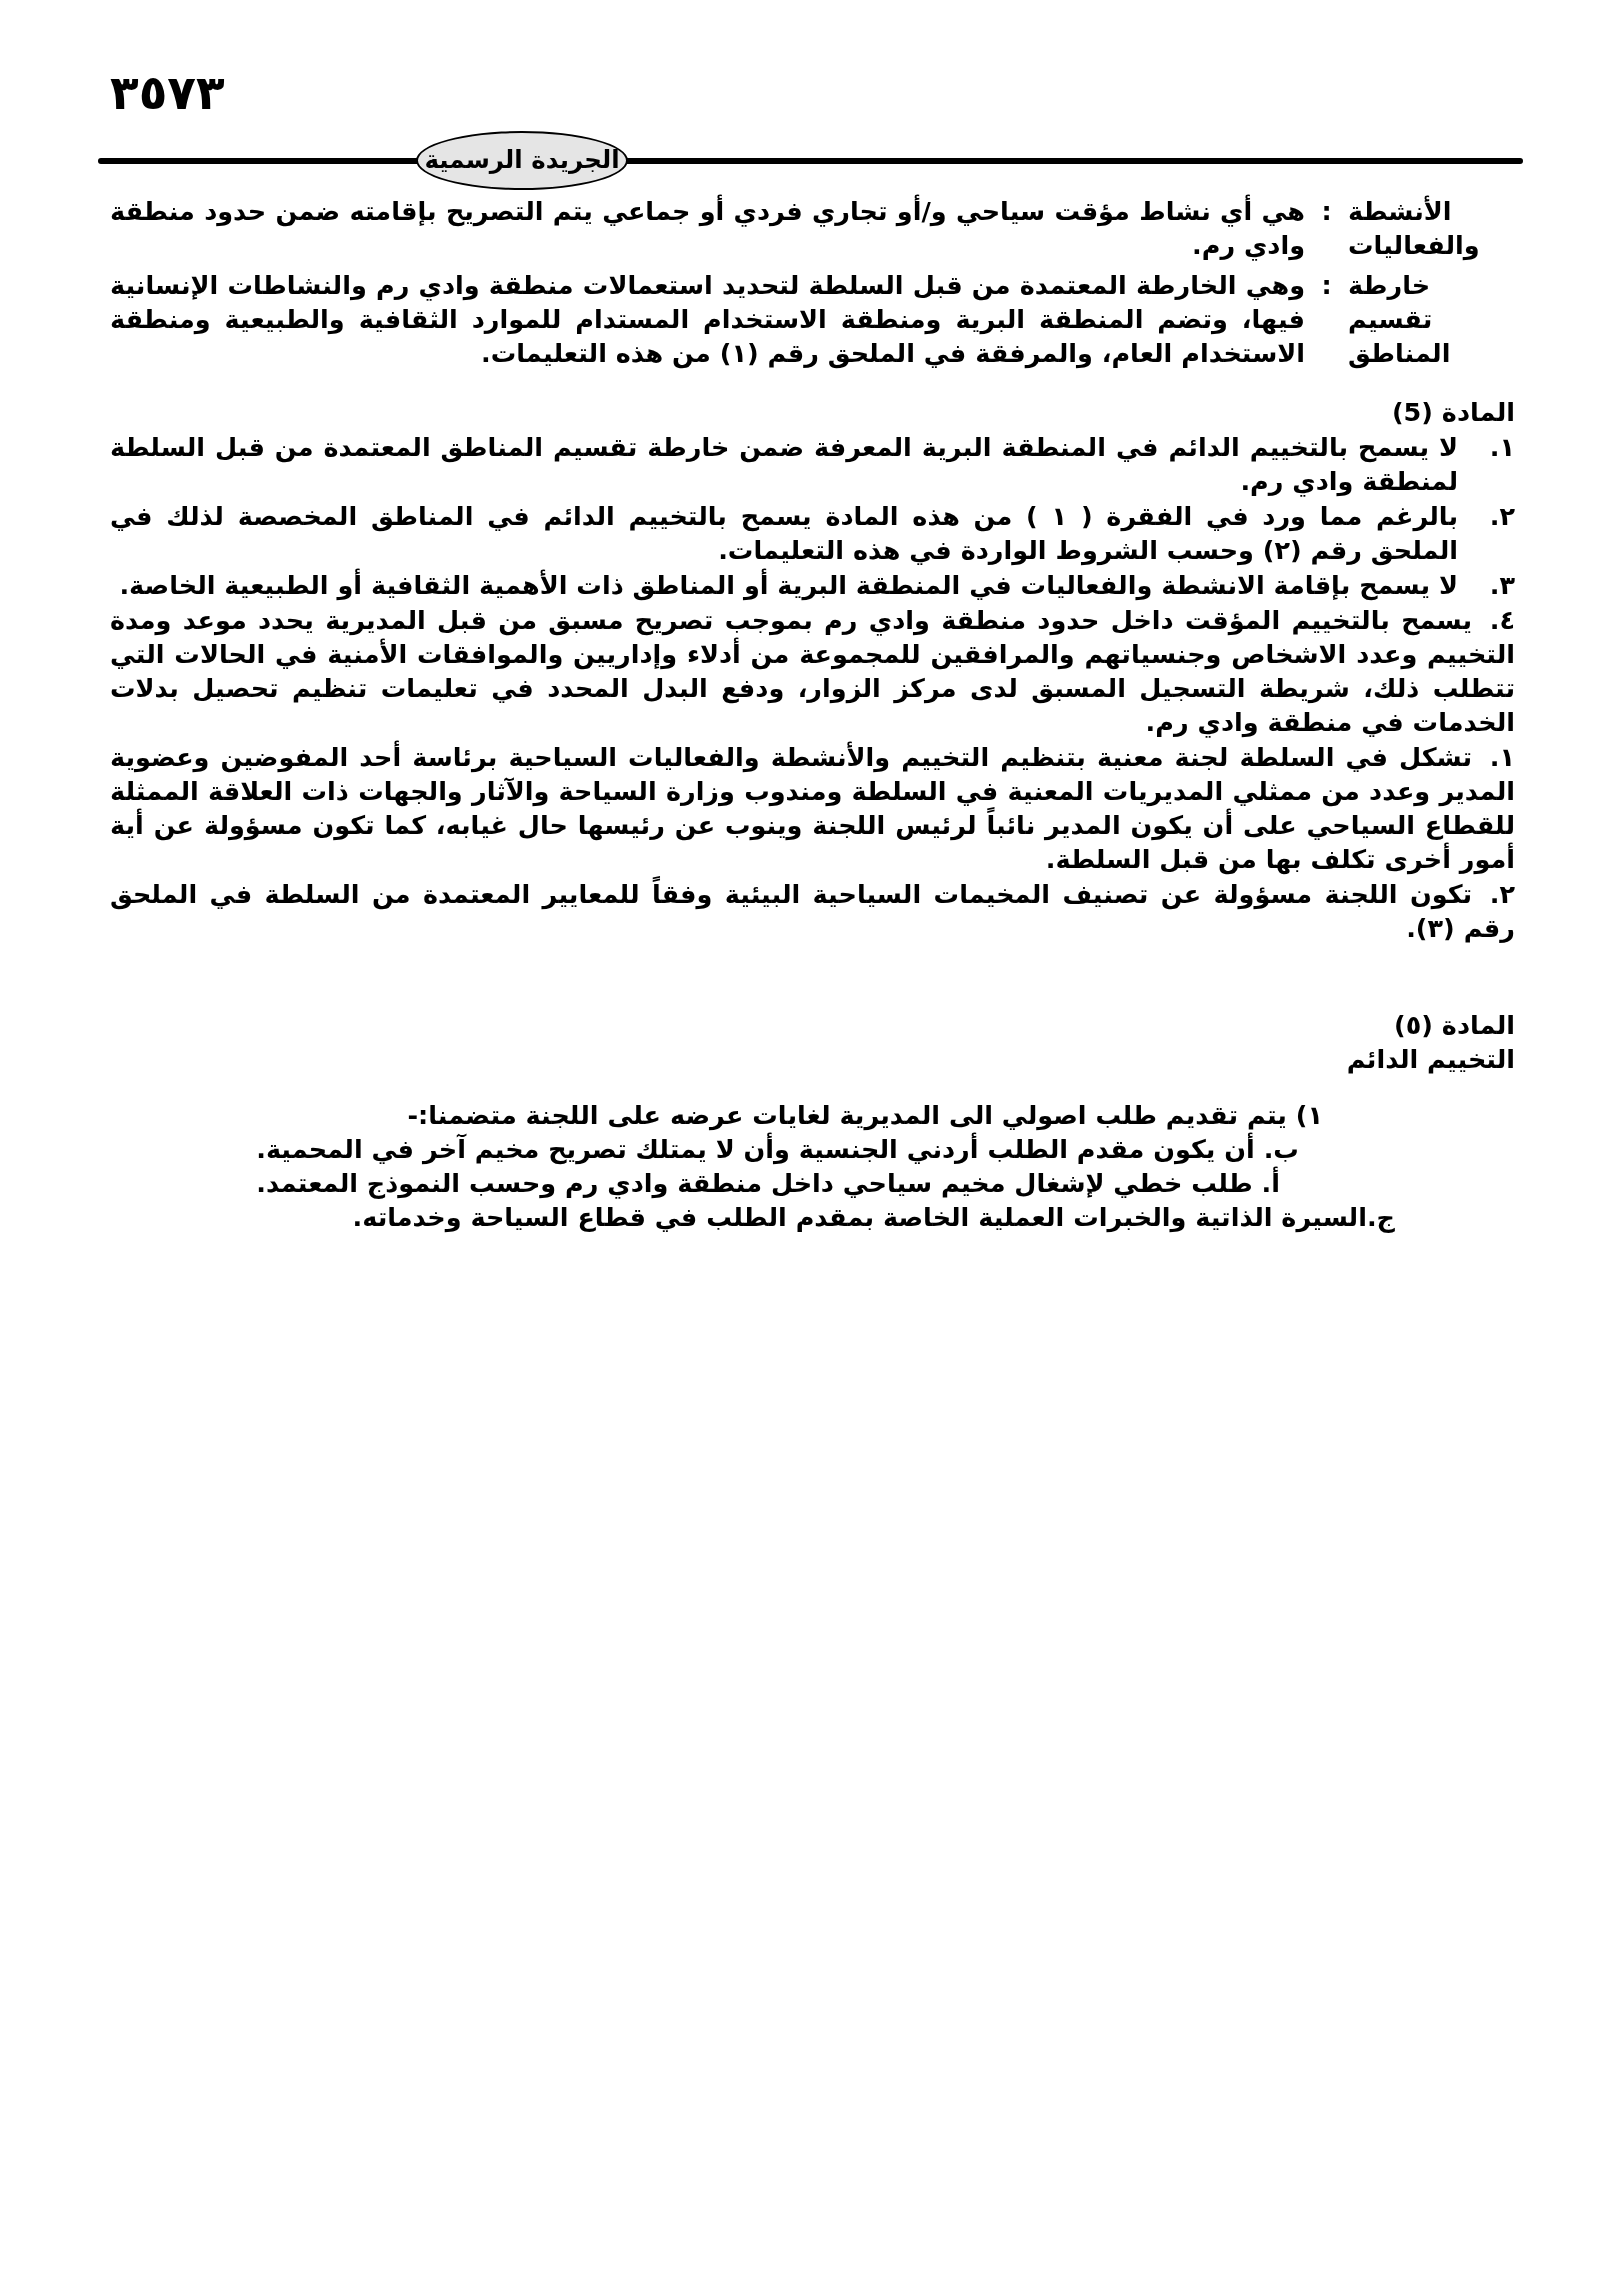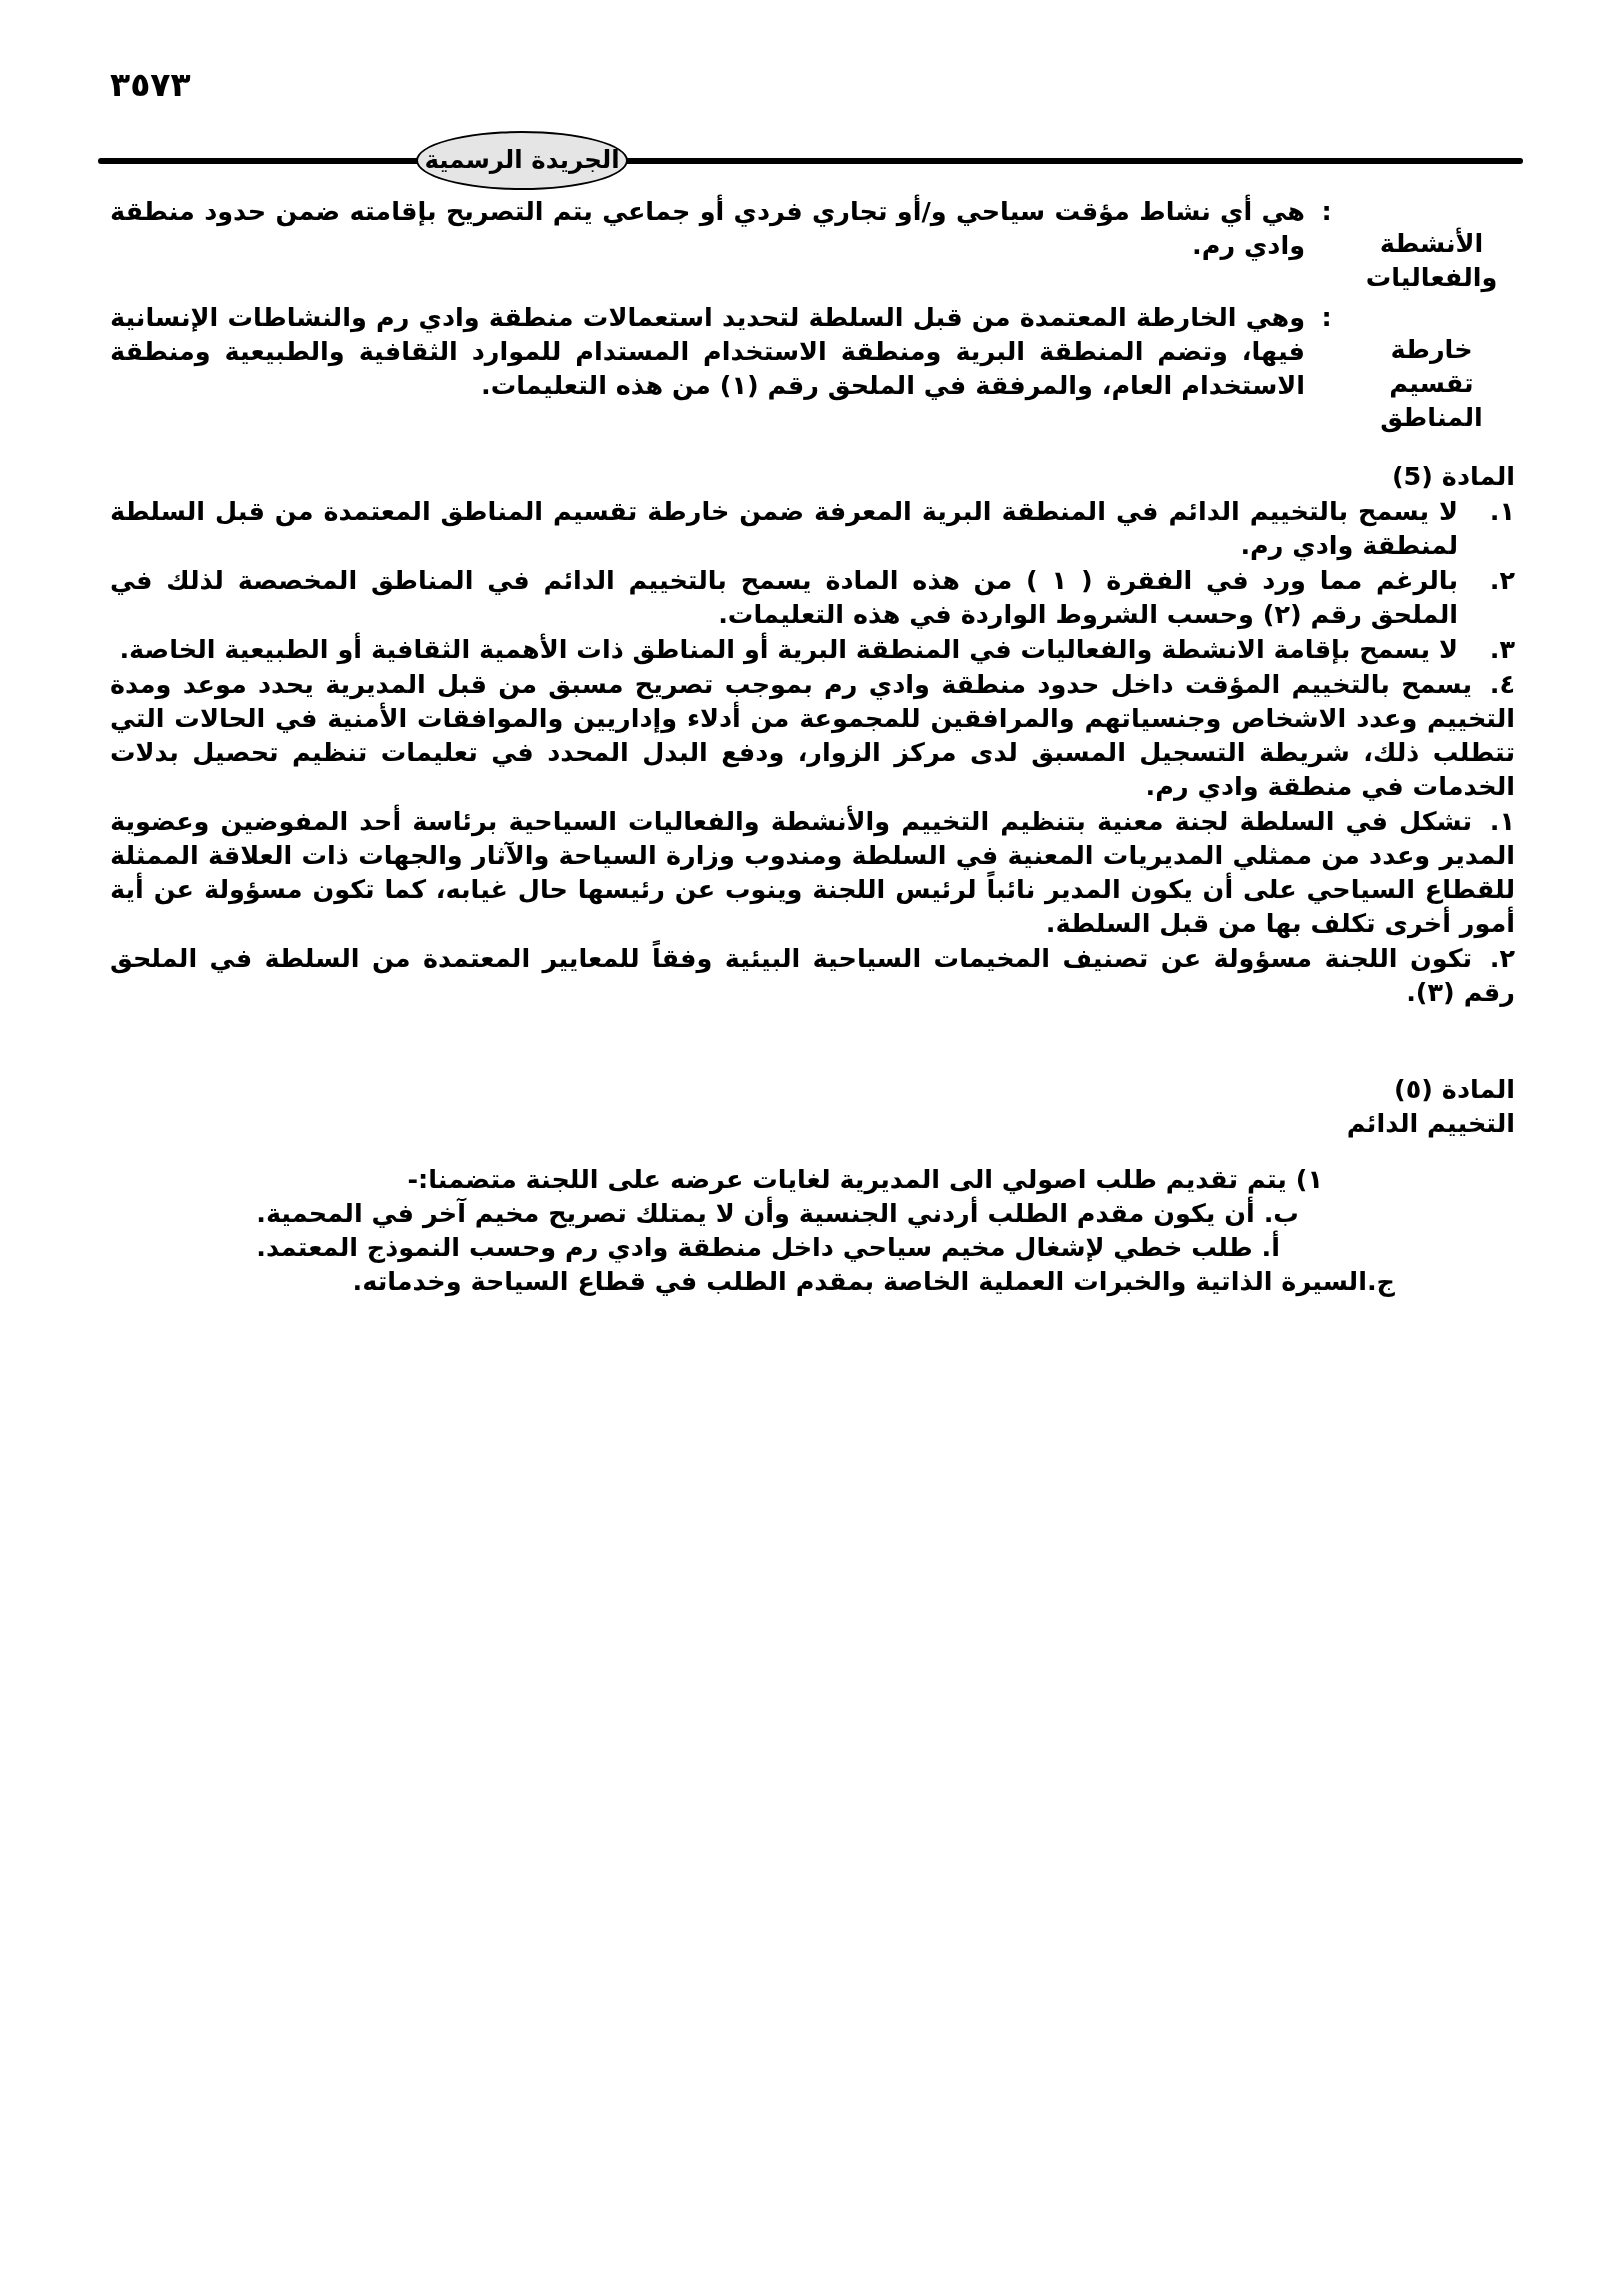--- a/index.html
+++ b/index.html
@@ -13,21 +13,21 @@
     color: #000;
     direction: rtl;
   }
   .page { position: absolute; inset: 0; overflow: hidden; background: #fff; }
 
   
   .page-number {
     position: absolute;
     top: 65px;
     left: 110px;
-    font-size: 33px;
+    font-size: 47px;
     letter-spacing: 2.9px;
   }
 
   
   .header-band { position: absolute; top: 131px; left: 98px; width: 1425px; height: 59px; }
   .rule { position: absolute; top: 26.5px; left: 0; right: 0; height: 6.9px; background: #000; border-radius: 2.9px; }
   .badge {
     position: absolute;
     top: 0;
     left: 318px;
@@ -48,21 +48,21 @@
     top: 194px;
     right: 106px;
     left: 110px;
     font-size: 25.5px;
     line-height: 34px;
     text-align: justify;
   }
 
   
   .def-row { display: flex; align-items: flex-start; margin-bottom: 5.9px; }
-  .def-term { flex: 0 0 167px; text-align: center; margin-top: 32px; }
+  .def-term { flex: 0 0 167px; text-align: left; }
   .def-sep { flex: 0 0 43px; text-align: center; }
   .def-text { flex: 1; text-align: justify; }
 
   
   h2.article-title { font-size: inherit; font-weight: 700; margin-top: 25.5px; }
   .article-subtitle { margin-top: 0; }
 
   .item { margin-top: 1px; }
   .item.hang { display: flex; align-items: flex-start; }
   .item.hang .marker { flex: 0 0 57px; }

